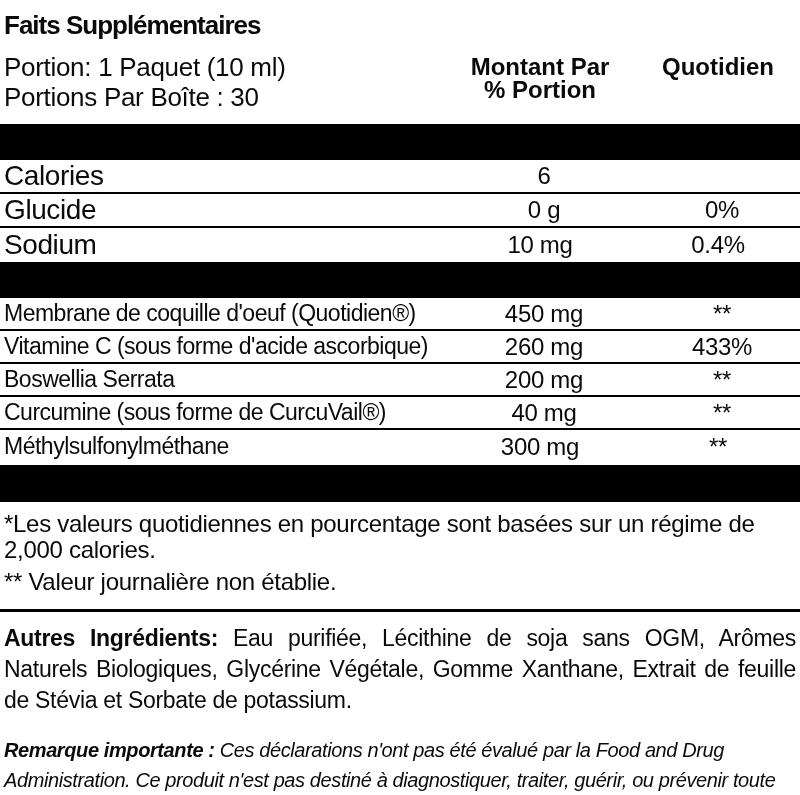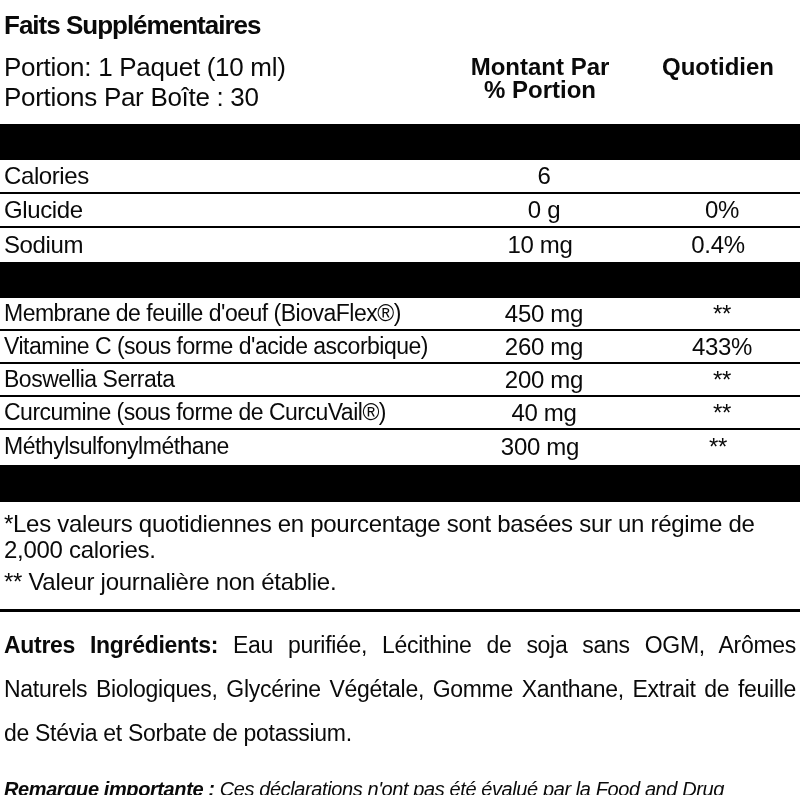--- a/index.html
+++ b/index.html
@@ -30,33 +30,33 @@
   .col-dv { width: 156px; }
 
   .bar { background: #000; height: 36px; width: 800px; margin-left: -4px; }
   .bar1 { margin-top: 12px; }
   .bar3 { margin-top: 2px; height: 37px; }
 
   .row { display: flex; align-items: center; }
   .nutrient-row { height: 34px; }
   .ingredient-row { height: 33px; }
   .rule { border-bottom: 2px solid #000; margin-left: -4px; padding-left: 4px; width: 800px; }
-  .row .name { flex: 1; font-size: 24px; letter-spacing: -0.4px; white-space: nowrap; }
+  .row .name { flex: 1; font-size: 28px; letter-spacing: -0.4px; white-space: nowrap; }
   .ingredient-row .name { font-size: 23px; letter-spacing: -0.5px; }
   .row .amount { width: 200px; text-align: center; font-size: 24px; letter-spacing: -0.3px; }
   .row .dv { width: 156px; text-align: center; font-size: 24px; letter-spacing: -0.3px; }
 
   .footnotes { padding: 9px 0 6px 0; }
   .footnote { font-size: 24px; line-height: 26px; letter-spacing: -0.3px; margin-bottom: 6px; }
 
   .divider { border-top: 3px solid #000; margin: 2px -4px 0 -4px; }
 
   .other-ingredients {
     margin-top: 11px;
-    font-size: 23px; line-height: 44px; letter-spacing: -0.3px;
+    font-size: 23px; line-height: 31px; letter-spacing: -0.3px;
     text-align: justify;
   }
   .other-ingredients .oi-label { font-weight: bold; }
 
   .disclaimer {
     margin-top: 19px;
     font-style: italic;
     font-size: 20px; line-height: 30px; letter-spacing: -0.4px;
   }
   .disclaimer .disc-label { font-weight: bold; }
@@ -96,21 +96,21 @@
   </div>
   <div class="row nutrient-row">
     <span class="name">Sodium</span>
     <span class="amount">10 mg</span>
     <span class="dv">0.4%</span>
   </div>
 
   <div class="bar"></div>
 
   <div class="row ingredient-row rule">
-    <span class="name">Membrane de feuille d'oeuf (BiovaFlex®)</span>
+    <span class="name">Membrane de coquille d'oeuf (Quotidien®)</span>
     <span class="amount">450 mg</span>
     <span class="dv">**</span>
   </div>
   <div class="row ingredient-row rule">
     <span class="name">Vitamine C (sous forme d'acide ascorbique)</span>
     <span class="amount">260 mg</span>
     <span class="dv">433%</span>
   </div>
   <div class="row ingredient-row rule">
     <span class="name">Boswellia Serrata</span>

